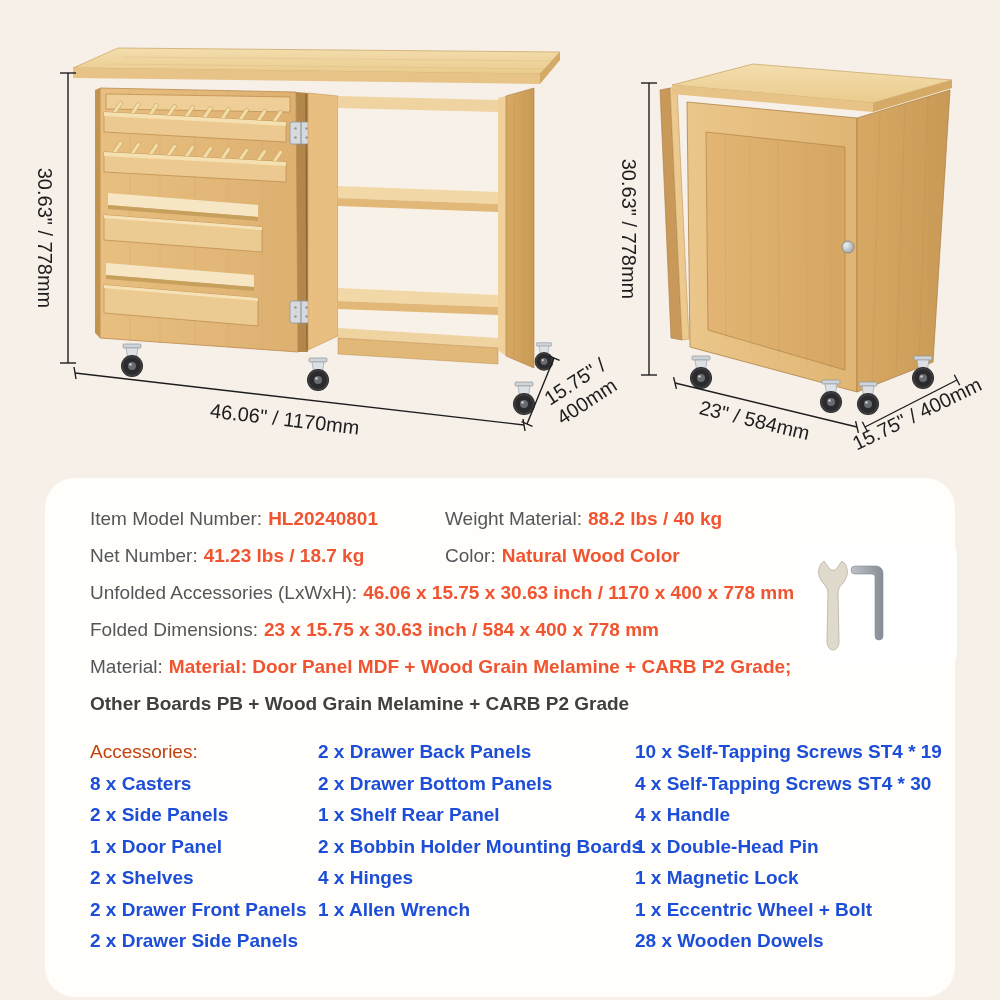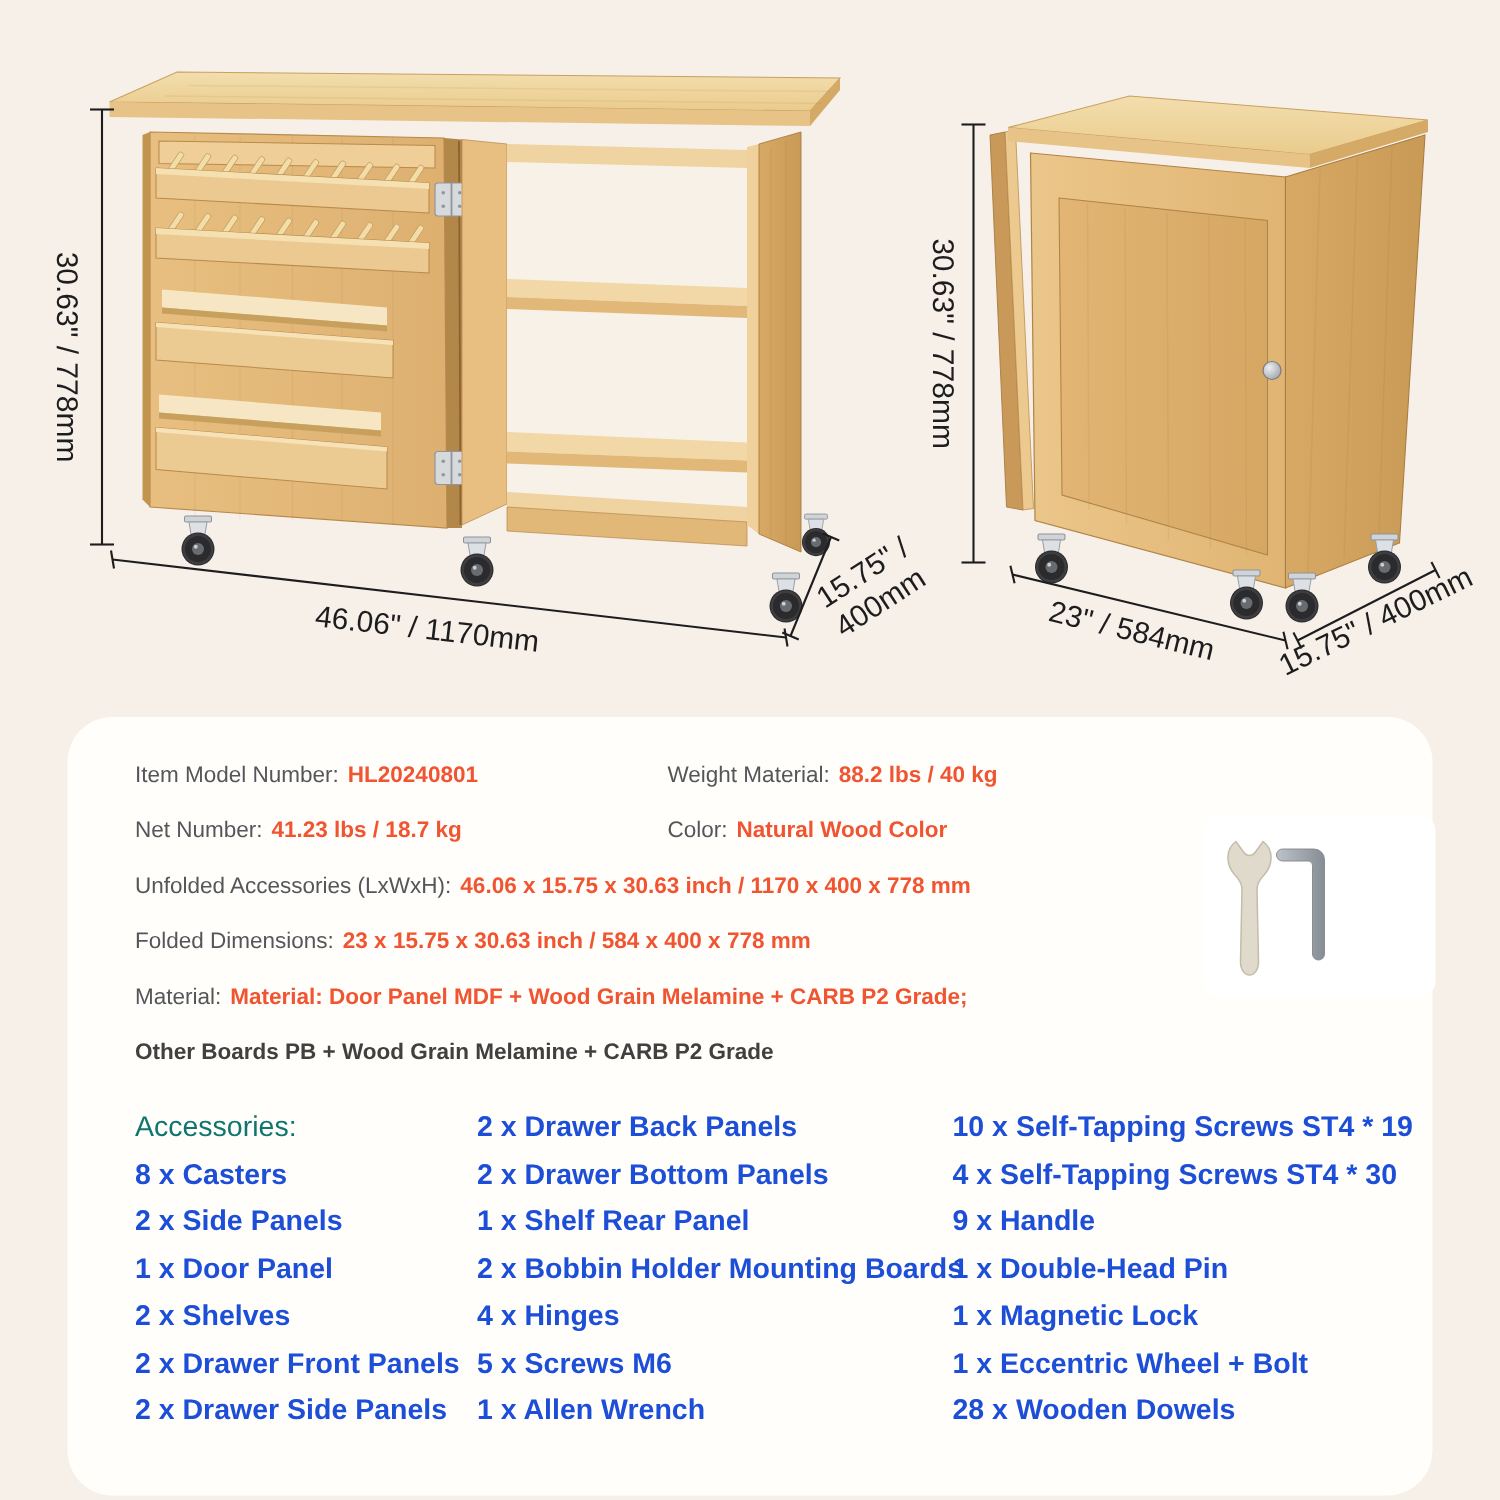--- a/index.html
+++ b/index.html
@@ -9,27 +9,27 @@
     font-family:"Liberation Sans","DejaVu Sans",sans-serif;
   }
   svg{overflow:visible;display:block;}
   .illus{position:absolute;}
   .dim{font-size:20px;font-weight:500;fill:#1D1D1F;letter-spacing:0px;}
   
   .card{
     position:absolute;left:45px;top:478px;width:910px;height:519px;
     background:#FFFEFB;border-radius:30px;
   }
-  .srow{position:absolute;font-size:15px;white-space:nowrap;}
+  .srow{position:absolute;font-size:19px;white-space:nowrap;}
   .pair .lbl{color:#55565A;}
   .pair .val{color:#F05430;font-weight:700;margin-left:6px;}
   .val-only{color:#404040;font-weight:700;}
   .acc-col{position:absolute;top:258px;}
   .acc-line{height:31.5px;line-height:31.5px;font-size:19px;font-weight:700;color:#1d4ed8;white-space:nowrap;}
-  .acc-line.gray{color:#0f766e;font-weight:400;}
+  .acc-line.gray{color:#c2410c;font-weight:400;}
   .tools{
     position:absolute;left:757px;top:66px;width:155px;height:120px;
     background:#FFFFFF;border-radius:10px;
   }
 </style>
 </head>
 <body>
 
 <div class="stage">
 
@@ -308,27 +308,26 @@
       <div class="acc-line">2 x Shelves</div>
       <div class="acc-line">2 x Drawer Front Panels</div>
       <div class="acc-line">2 x Drawer Side Panels</div>
     </div>
     <div class="acc-col" style="left:273px">
       <div class="acc-line">2 x Drawer Back Panels</div>
       <div class="acc-line">2 x Drawer Bottom Panels</div>
       <div class="acc-line">1 x Shelf Rear Panel</div>
       <div class="acc-line">2 x Bobbin Holder Mounting Boards</div>
       <div class="acc-line">4 x Hinges</div>
-      <div class="acc-line">5 x Screws M6</div>
       <div class="acc-line">1 x Allen Wrench</div>
     </div>
     <div class="acc-col" style="left:590px">
       <div class="acc-line">10 x Self-Tapping Screws ST4 * 19</div>
       <div class="acc-line">4 x Self-Tapping Screws ST4 * 30</div>
-      <div class="acc-line">9 x Handle</div>
+      <div class="acc-line">4 x Handle</div>
       <div class="acc-line">1 x Double-Head Pin</div>
       <div class="acc-line">1 x Magnetic Lock</div>
       <div class="acc-line">1 x Eccentric Wheel + Bolt</div>
       <div class="acc-line">28 x Wooden Dowels</div>
     </div>
 
     <div class="tools">
       <svg width="155" height="120" viewBox="0 0 155 120">
         <defs>
           <linearGradient id="gSteel" x1="0" y1="0" x2="1" y2="0">

